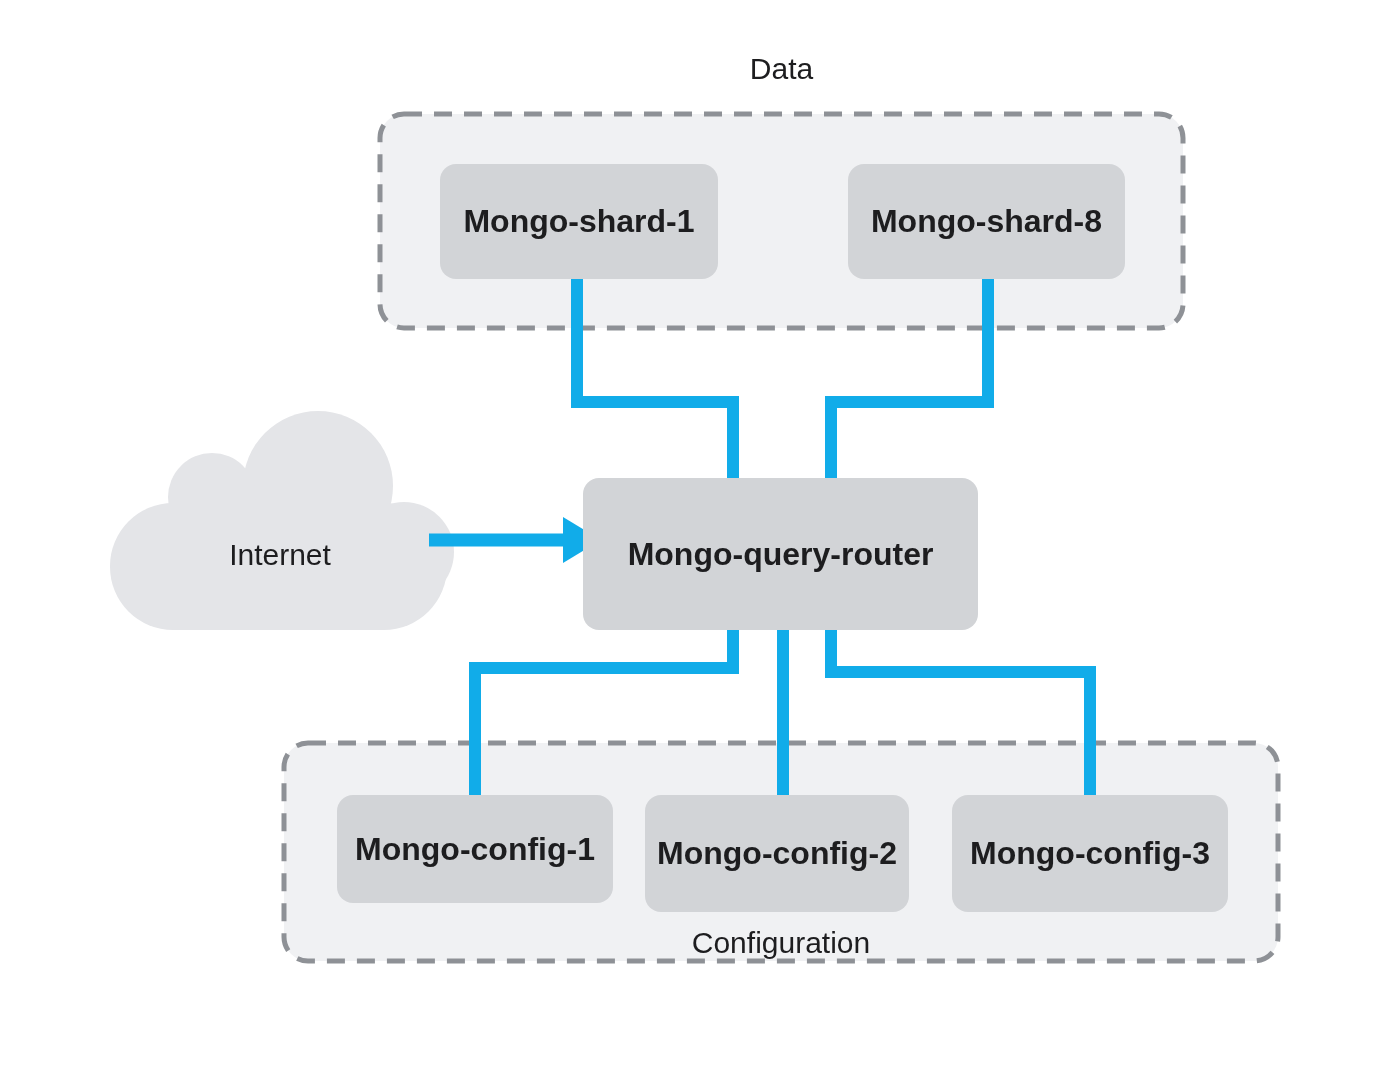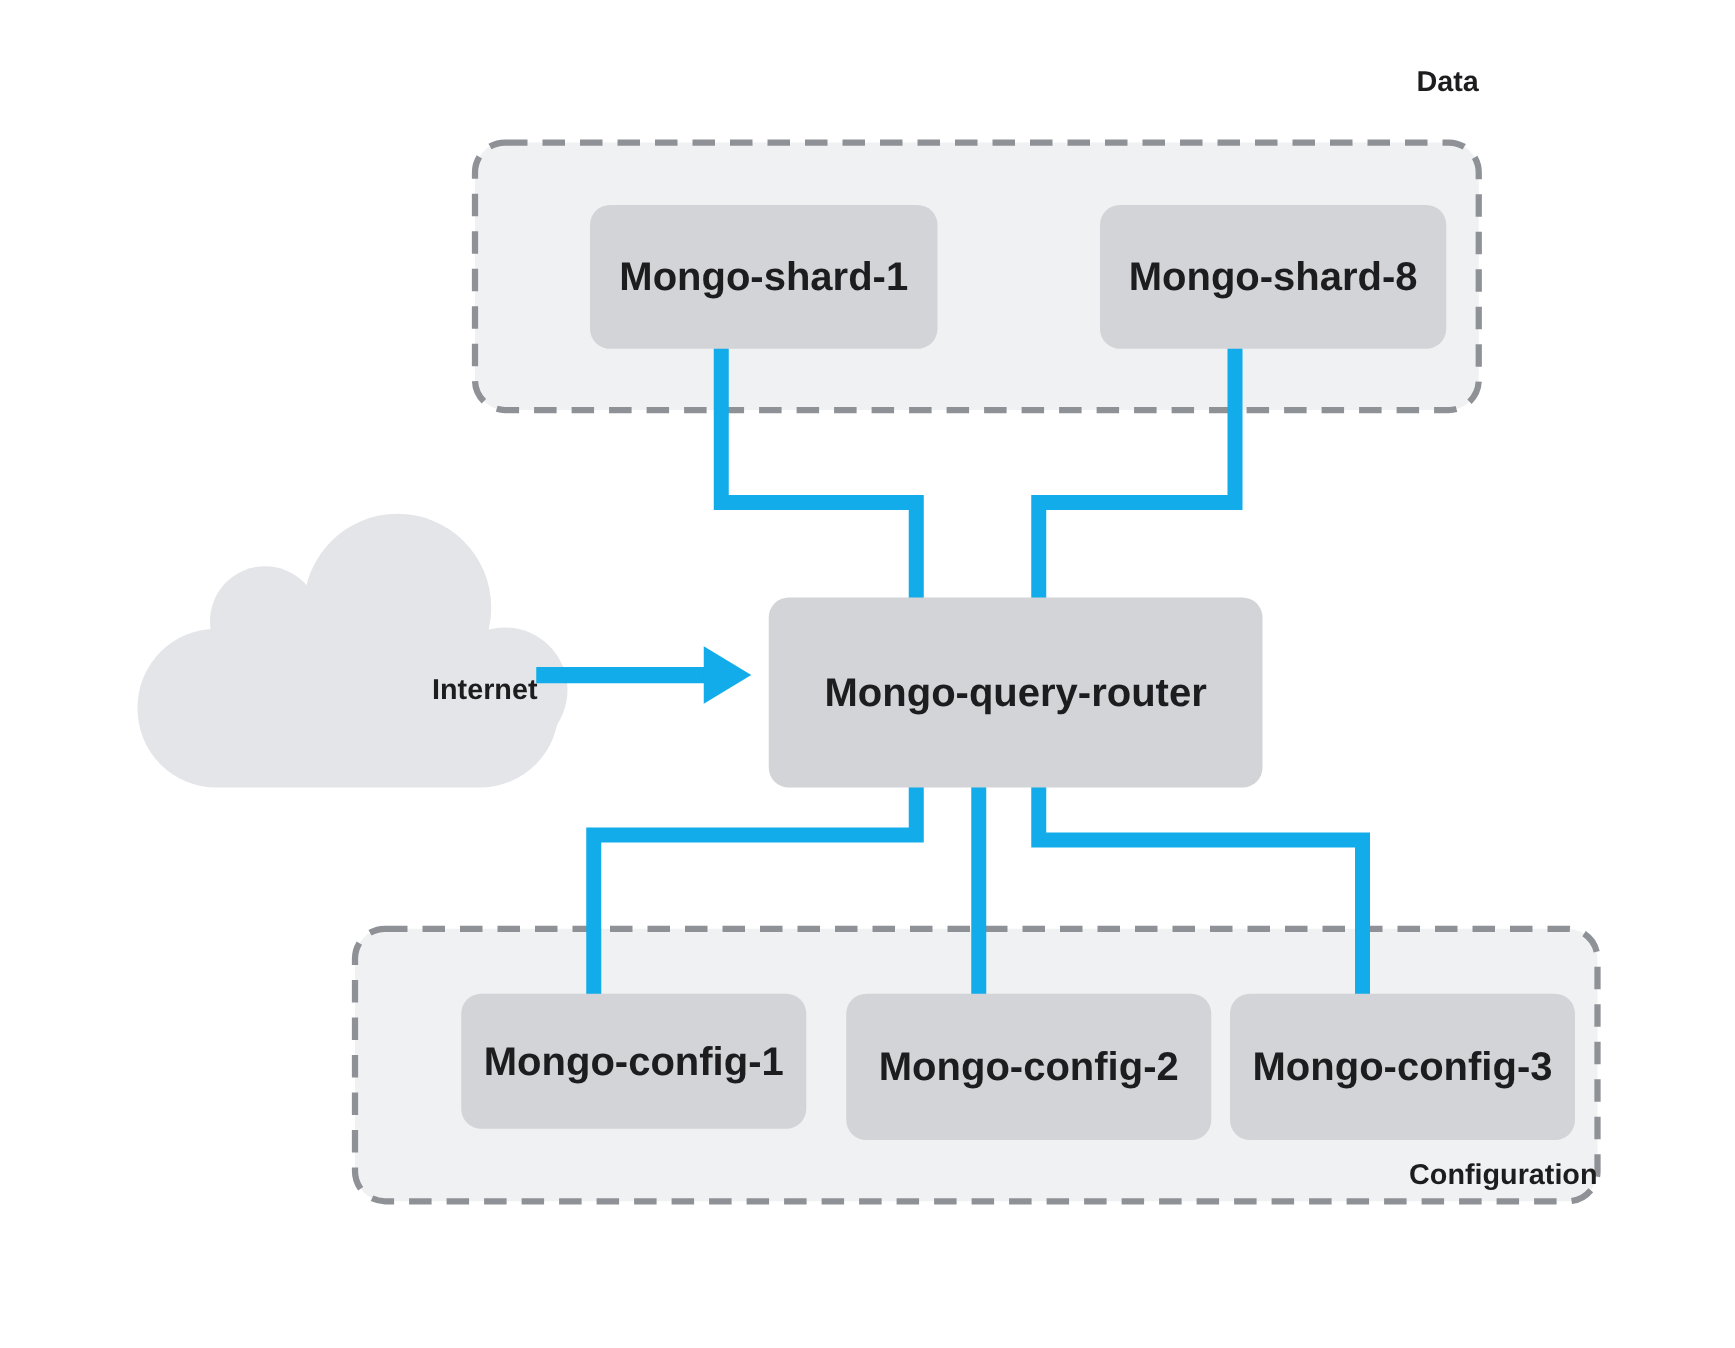--- a/index.html
+++ b/index.html
@@ -41,33 +41,32 @@
   }
   .arrow-head{fill:var(--connector-blue);}
   .cloud-part{fill:var(--cloud-fill);}
   .node{
     position:absolute;
     background:var(--node-fill);
     border-radius:16px;
     display:flex;
     align-items:center;
     justify-content:center;
-    margin-left:32px;
   }
   .node-label{
     font-size:32px;
     font-weight:700;
     color:var(--text);
     white-space:nowrap;
   }
   .big-label{
     position:absolute;
-    text-align:right;
-    font-size:23px;
-    font-weight:700;
+    text-align:center;
+    font-size:30px;
+    font-weight:400;
     color:var(--text);
     white-space:nowrap;
   }
 </style>
 </head>
 <body>
 
 <div class="canvas">
 
   <svg class="layer" viewBox="0 0 1388 1078">
@@ -99,21 +98,21 @@
   </div>
   <div class="node" style="left:848px;top:164px;width:277px;height:115px;">
     <span class="node-label">Mongo-shard-8</span>
   </div>
   <div class="node" style="left:583px;top:478px;width:395px;height:152px;">
     <span class="node-label">Mongo-query-router</span>
   </div>
   <div class="node" style="left:337px;top:795px;width:276px;height:108px;">
     <span class="node-label">Mongo-config-1</span>
   </div>
-  <div class="node" style="left:645px;top:795px;width:292px;height:117px;">
+  <div class="node" style="left:645px;top:795px;width:264px;height:117px;">
     <span class="node-label">Mongo-config-2</span>
   </div>
   <div class="node" style="left:952px;top:795px;width:276px;height:117px;">
     <span class="node-label">Mongo-config-3</span>
   </div>
 
   <div class="big-label" style="left:380px;top:52px;width:803px;">Data</div>
   <div class="big-label" style="left:284px;top:926px;width:994px;">Configuration</div>
   <div class="big-label" style="left:130px;top:538px;width:300px;">Internet</div>
 

